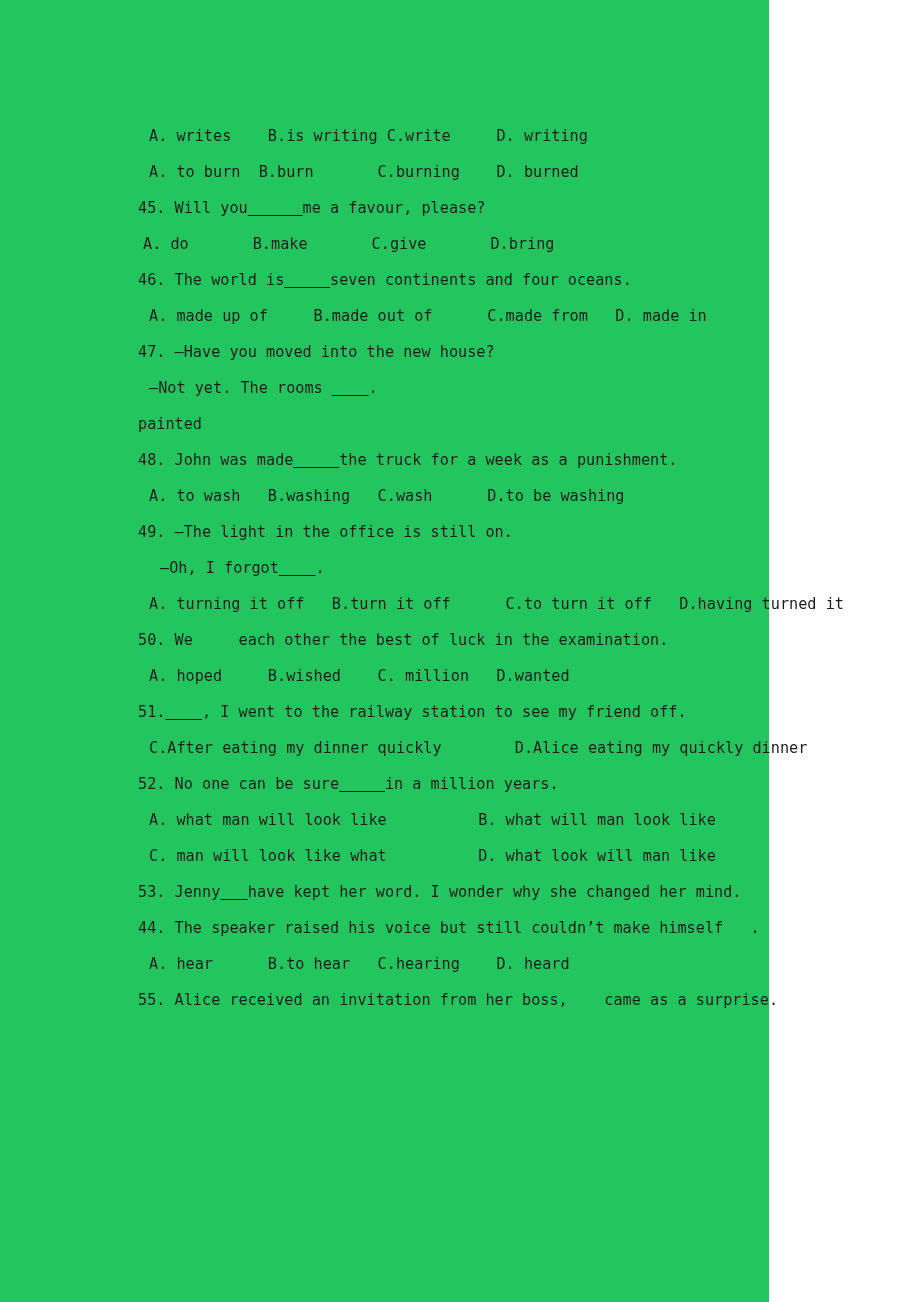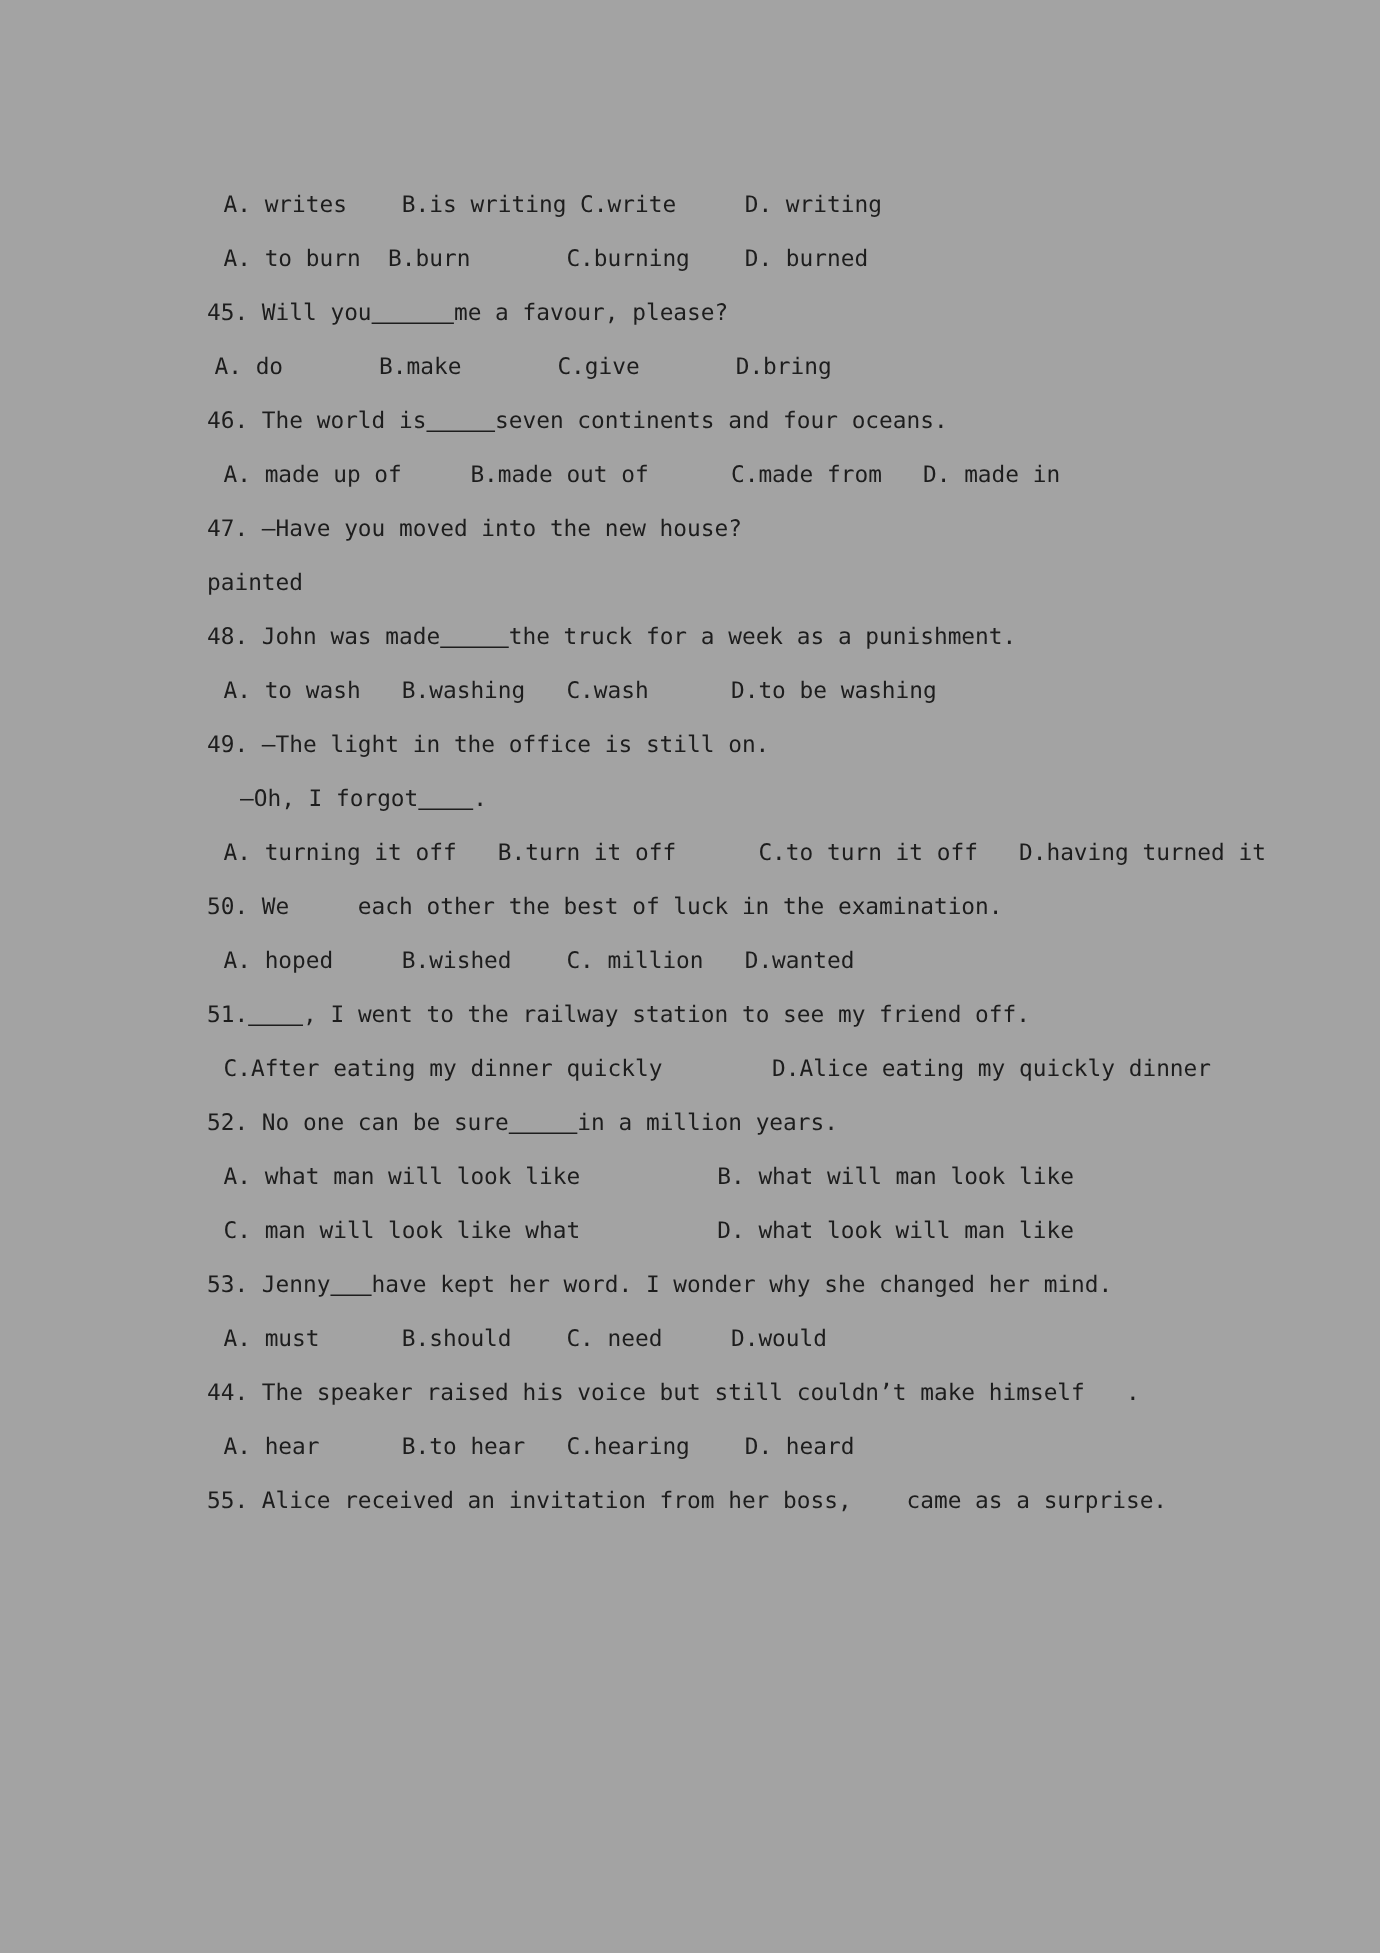--- a/index.html
+++ b/index.html
@@ -9,23 +9,23 @@
   }
   body {
     width: 920px;
     height: 1302px;
     overflow: hidden;
     font-family: "DejaVu Sans Mono", "Liberation Mono", monospace;
     color: #1a1a1a;
   }
   .page {
     position: relative;
-    width: 920px;
+    width: 769px;
     height: 1302px;
-    background: #a3a3a3;
+    background: #22c55e;
   }
   .content {
     position: absolute;
     left: 138px;
     top: 118px;
     width: 760px;
   }
   .line {
     font-size: 15.2px;
     line-height: 36px;
@@ -68,32 +68,32 @@
 
 <div class="page">
   <div class="content" id="body-root">
       <div class="line opt">A. writes    B.is writing C.write     D. writing</div>
       <div class="line opt">A. to burn  B.burn       C.burning    D. burned</div>
       <div class="line q">45. Will you<span class="blank">      </span>me a favour, please?</div>
       <div class="line opt-narrow">A. do       B.make       C.give       D.bring</div>
       <div class="line q">46. The world is<span class="blank">     </span>seven continents and four oceans.</div>
       <div class="line opt">A. made up of     B.made out of      C.made from   D. made in</div>
       <div class="line q">47. —Have you moved into the new house?</div>
+      <div class="line dlg2">—Not yet. The rooms <span class="blank">    </span>.</div>
       <div class="line cont">painted</div>
       <div class="line q">48. John was made<span class="blank">     </span>the truck for a week as a punishment.</div>
       <div class="line opt">A. to wash   B.washing   C.wash      D.to be washing</div>
       <div class="line q">49. —The light in the office is still on.</div>
       <div class="line dlg2b">—Oh, I forgot<span class="blank">    </span>.</div>
       <div class="line opt">A. turning it off   B.turn it off      C.to turn it off   D.having turned it</div>
       <div class="line q">50. We     each other the best of luck in the examination.</div>
       <div class="line opt">A. hoped     B.wished    C. million   D.wanted</div>
       <div class="line q">51.<span class="blank">    </span>, I went to the railway station to see my friend off.</div>
       <div class="line opt">C.After eating my dinner quickly        D.Alice eating my quickly dinner</div>
       <div class="line q">52. No one can be sure<span class="blank">     </span>in a million years.</div>
       <div class="line opt">A. what man will look like          B. what will man look like</div>
       <div class="line opt">C. man will look like what          D. what look will man like</div>
       <div class="line q">53. Jenny<span class="blank">   </span>have kept her word. I wonder why she changed her mind.</div>
-      <div class="line opt">A. must      B.should    C. need     D.would</div>
       <div class="line q">44. The speaker raised his voice but still couldn’t make himself   .</div>
       <div class="line opt">A. hear      B.to hear   C.hearing    D. heard</div>
       <div class="line q">55. Alice received an invitation from her boss,    came as a surprise.</div>
     </div>
 </div>
 
 </body></html>

